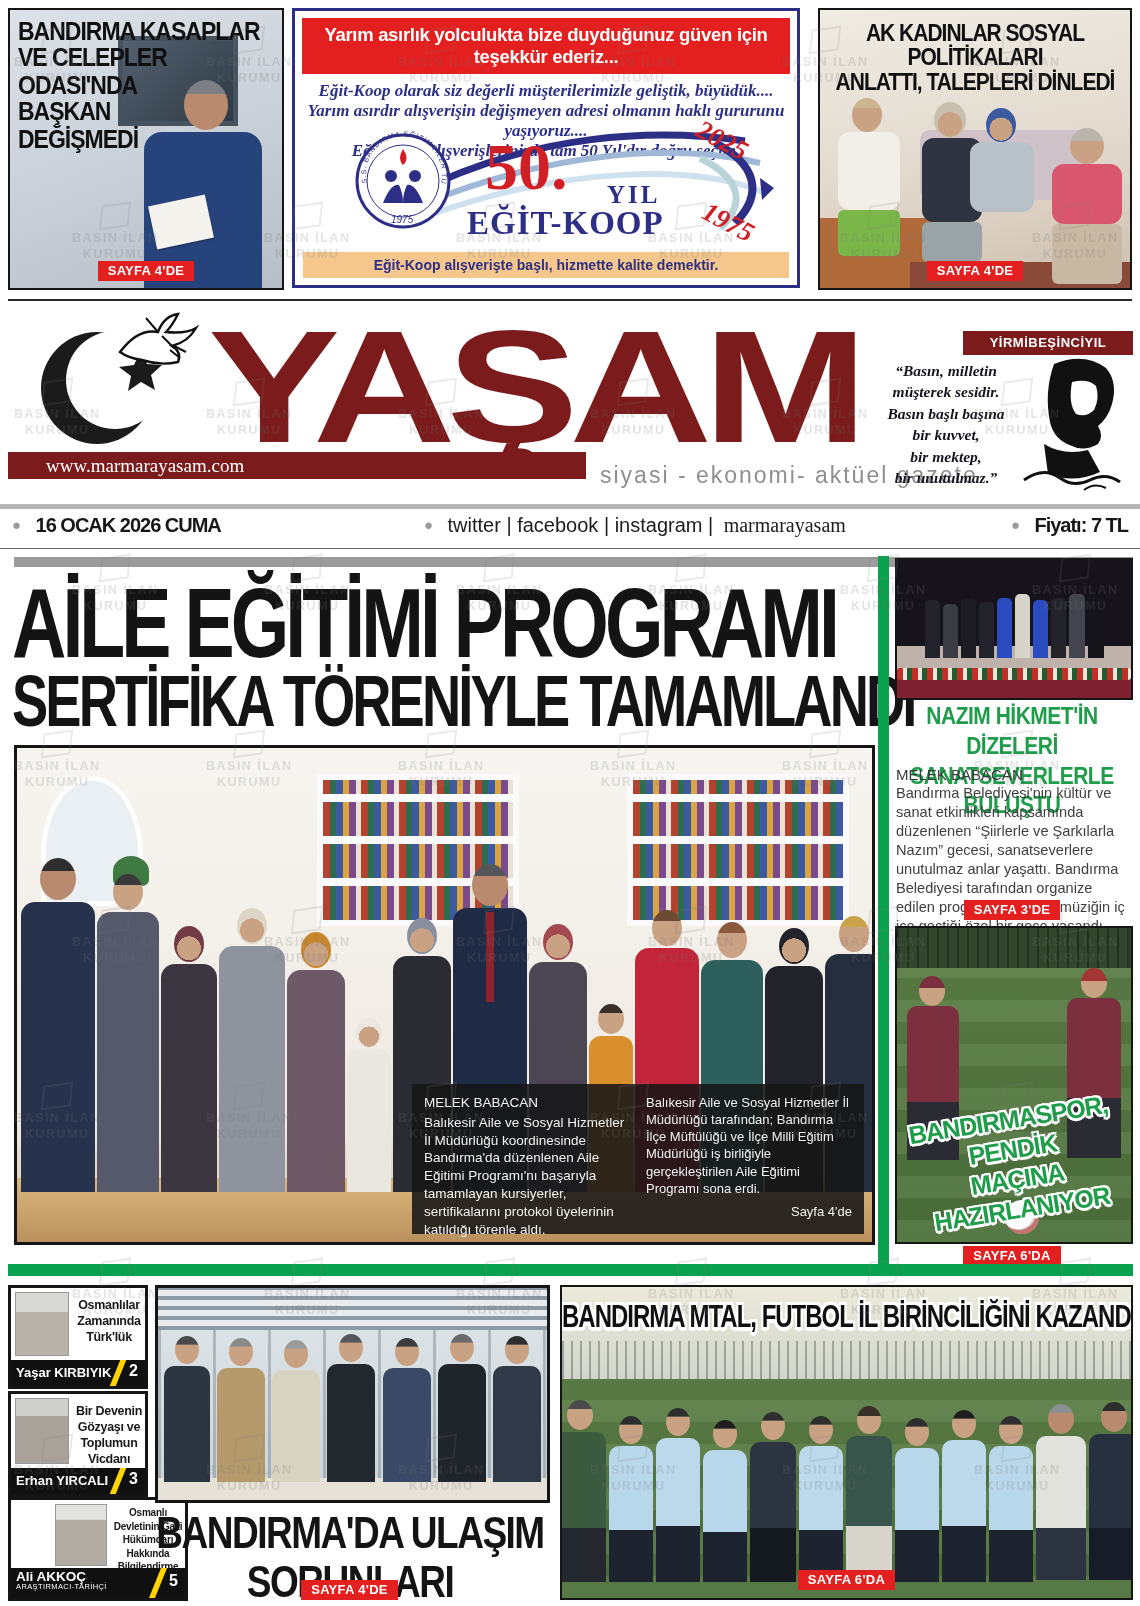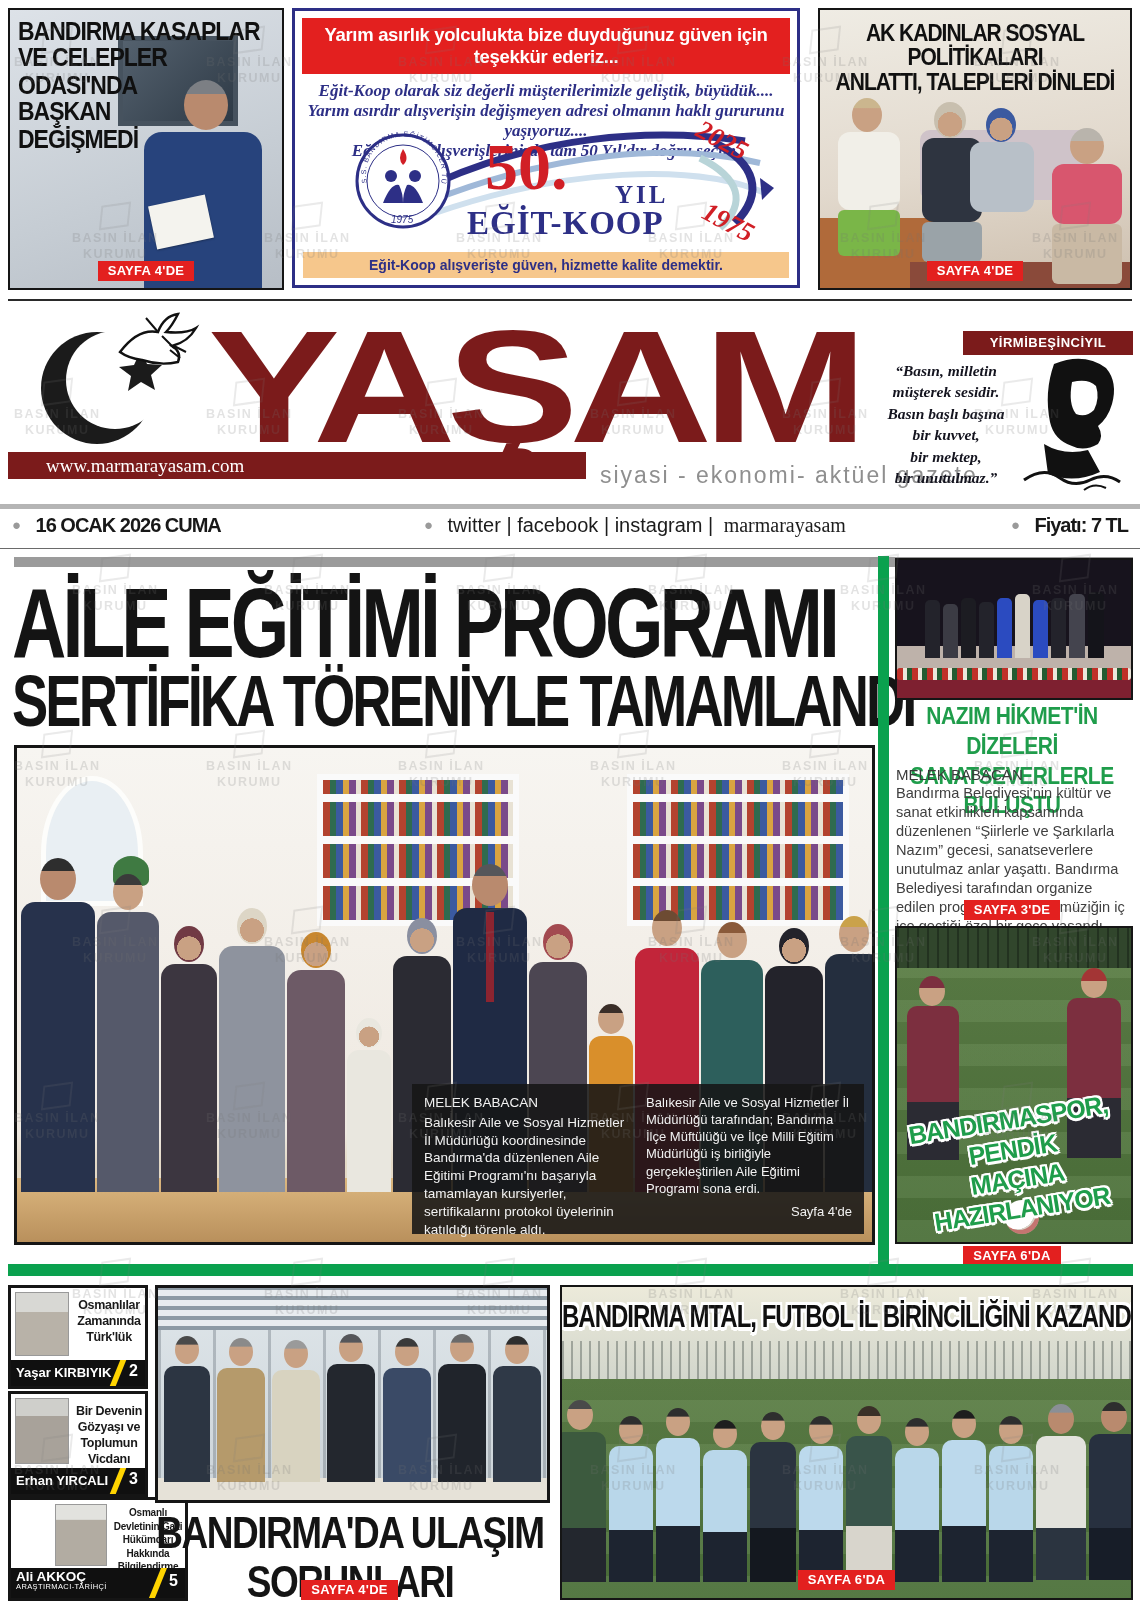--- a/index.html
+++ b/index.html
@@ -88,26 +88,26 @@
           <textPath href="#sealArc">S.S. BANDIRMA EĞİTİMCİLER TÜKETİM KOOPERATİFİ</textPath>
         </text>
         <path d="M50,18 q-6,10 0,16 q7,-6 0,-16" fill="#d11f26"></path>
         <circle cx="38" cy="45" r="6" fill="#2d2f86"></circle>
         <circle cx="62" cy="45" r="6" fill="#2d2f86"></circle>
         <path d="M30,72 q8,-20 16,-18 q4,8 4,18 z" fill="#2d2f86"></path>
         <path d="M70,72 q-8,-20 -16,-18 q-4,8 -4,18 z" fill="#2d2f86"></path>
         <text x="38" y="92" font-size="10" font-style="italic" fill="#2d2f86">1975</text>
       </svg>
       <div class="abs" style="left:190px;top:0;color:#d11f26;font:bold 66px 'Liberation Serif',serif;">50.</div>
-      <div class="abs" style="left:320px;top:52px;color:#2d2f86;font:bold 25px 'Liberation Serif',serif;letter-spacing:3px;">YIL</div>
+      <div class="abs" style="left:312px;top:52px;color:#2d2f86;font:bold 25px 'Liberation Serif',serif;letter-spacing:3px;">YIL</div>
       <div class="abs" style="left:172px;top:76px;color:#2d2f86;font:bold 33px 'Liberation Serif',serif;letter-spacing:1px;">EĞİT-KOOP</div>
       <div class="abs" style="right:48px;top:-4px;color:#d11f26;font:bold italic 27px 'Liberation Serif',serif;transform:rotate(28deg);">2025</div>
       <div class="abs" style="right:42px;top:78px;color:#d11f26;font:bold italic 27px 'Liberation Serif',serif;transform:rotate(28deg);">1975</div>
     </div>
-    <div class="abs" style="left:8px;right:8px;bottom:7px;background:#f6c78c;color:#2d2f86;font-weight:bold;font-size:14px;text-align:center;padding:5px 0;">Eğit-Koop alışverişte güven, hizmette kalite demektir.</div>
+    <div class="abs" style="left:8px;right:8px;bottom:7px;background:#f6c78c;color:#2d2f86;font-weight:bold;font-size:14px;text-align:center;padding:5px 0;">Eğit-Koop alışverişte başlı, hizmette kalite demektir.</div>
   </div>
 
   <div class="frame2" style="left:818px;top:8px;width:310px;height:278px;background:linear-gradient(170deg,#efece4,#e2d9cd 55%,#cdbfae);">
     <div class="abs" style="left:0;bottom:0;width:120px;height:70px;background:#b06a3a;"></div>
     <div class="abs" style="right:40px;top:120px;width:170px;height:70px;background:#cfc3c9;border-radius:10px;"></div>
     <div class="abs" style="left:90px;bottom:0;width:220px;height:26px;background:#8a4a3a;"></div>
 
     <div class="abs" style="left:18px;top:88px;">
       <div style="width:30px;height:34px;border-radius:50%;background:linear-gradient(#cbb68e 0 30%,#c9a183 31%);margin-left:14px;"></div>
       <div style="width:62px;height:78px;border-radius:12px;background:#f1efe8;"></div>

